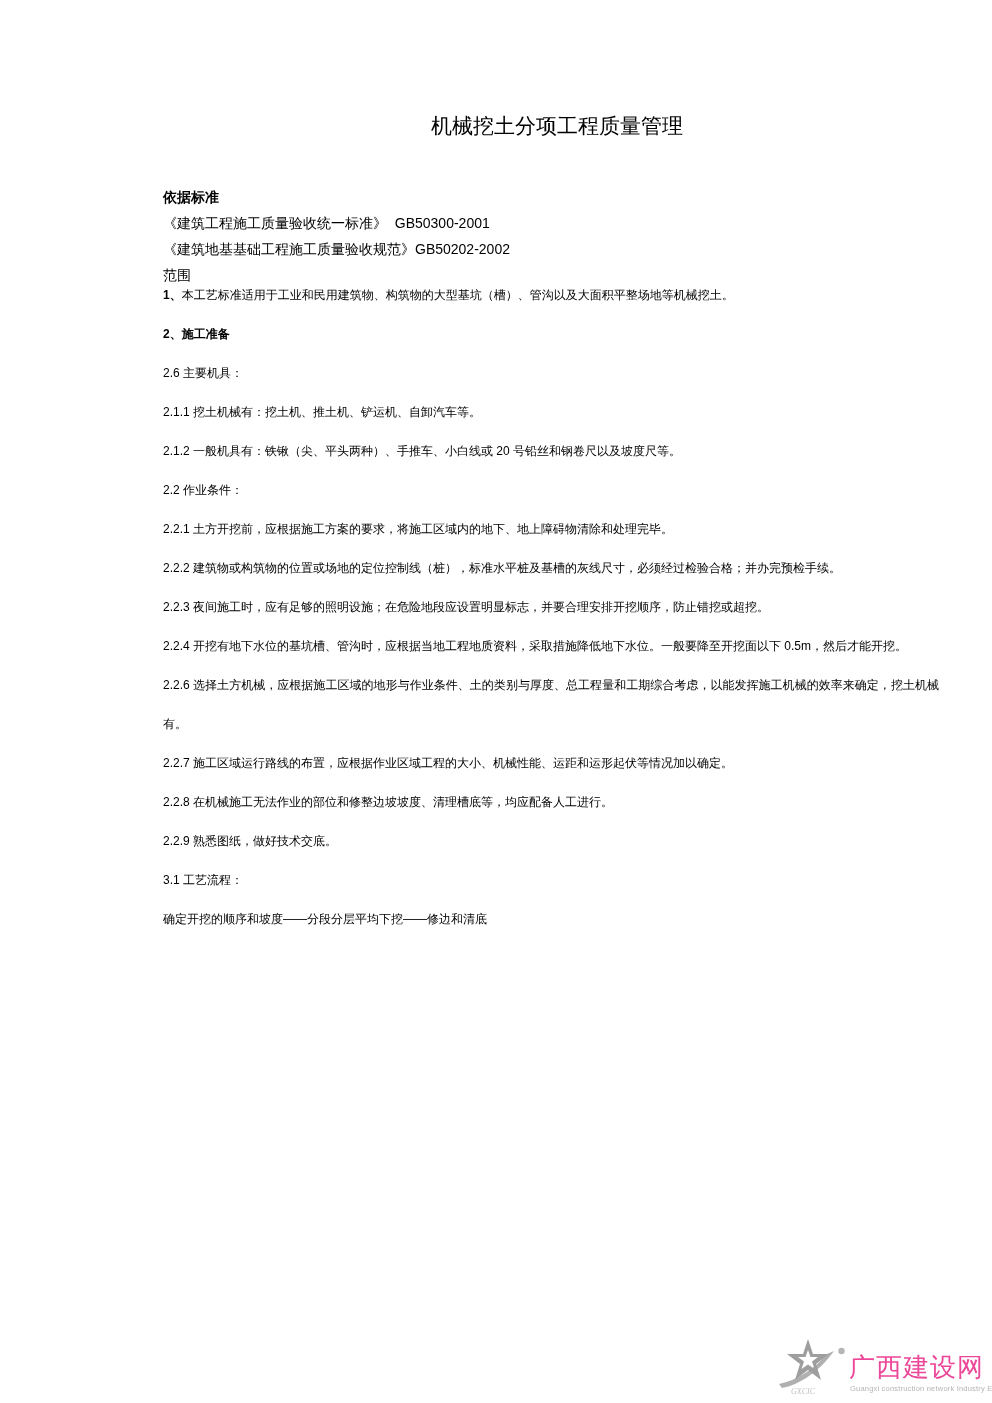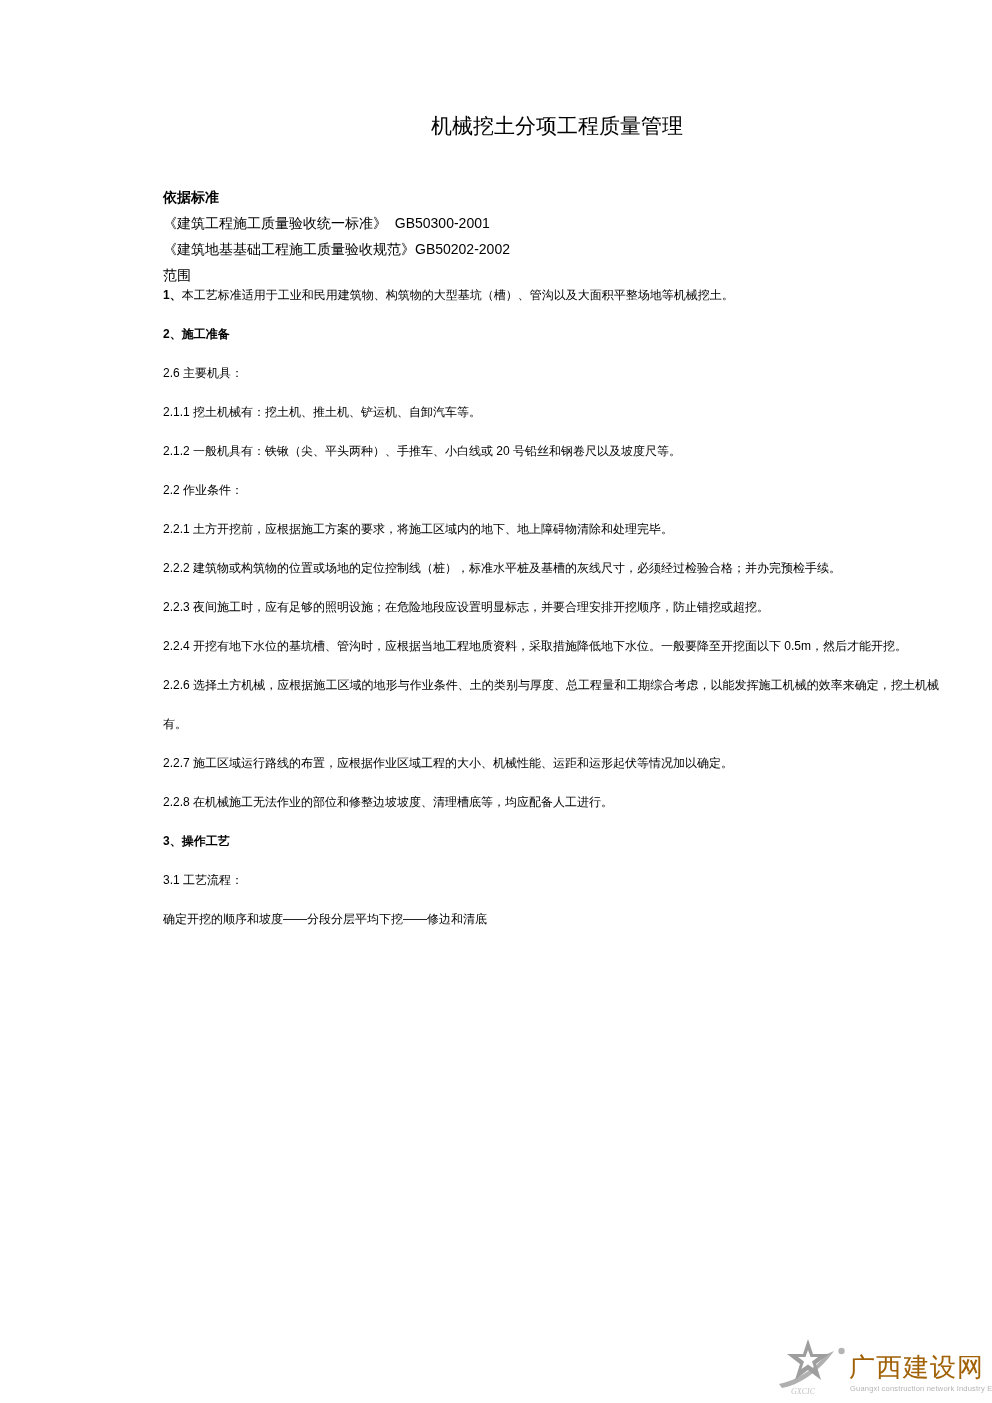--- a/index.html
+++ b/index.html
@@ -42,21 +42,21 @@
     text-justify: inter-character;
   }
   .bodytext p { margin: 0; }
   .bold { font-weight: 700; }
   
   .wm-star { position: absolute; left: 777px; top: 1338px; }
   .wm-cn {
     position: absolute; left: 849px; top: 1350px;
     font-family: "Liberation Serif", serif;
     font-size: 26px; letter-spacing: 1px;
-    color: #a16207; white-space: nowrap;
+    color: #ec4899; white-space: nowrap;
   }
   .wm-en {
     position: absolute; left: 850px; top: 1384px;
     font-size: 7.5px; letter-spacing: 0.2px;
     color: #b5b5b5; white-space: nowrap;
   }
 </style>
 </head>
 <body>
 
@@ -79,21 +79,21 @@
       <p>2.1.1 挖土机械有：挖土机、推土机、铲运机、自卸汽车等。</p>
       <p>2.1.2 一般机具有：铁锹（尖、平头两种）、手推车、小白线或 20 号铅丝和钢卷尺以及坡度尺等。</p>
       <p>2.2 作业条件：</p>
       <p>2.2.1 土方开挖前，应根据施工方案的要求，将施工区域内的地下、地上障碍物清除和处理完毕。</p>
       <p>2.2.2 建筑物或构筑物的位置或场地的定位控制线（桩），标准水平桩及基槽的灰线尺寸，必须经过检验合格；并办完预检手续。</p>
       <p>2.2.3 夜间施工时，应有足够的照明设施；在危险地段应设置明显标志，并要合理安排开挖顺序，防止错挖或超挖。</p>
       <p>2.2.4 开挖有地下水位的基坑槽、管沟时，应根据当地工程地质资料，采取措施降低地下水位。一般要降至开挖面以下 0.5m，然后才能开挖。</p>
       <p>2.2.6 选择土方机械，应根据施工区域的地形与作业条件、土的类别与厚度、总工程量和工期综合考虑，以能发挥施工机械的效率来确定，挖土机械有。</p>
       <p>2.2.7 施工区域运行路线的布置，应根据作业区域工程的大小、机械性能、运距和运形起伏等情况加以确定。</p>
       <p>2.2.8 在机械施工无法作业的部位和修整边坡坡度、清理槽底等，均应配备人工进行。</p>
-      <p class="bold">3、操作工艺</p>
+      <p>2.2.9 熟悉图纸，做好技术交底。</p>
       <p>3.1 工艺流程：</p>
       <p>确定开挖的顺序和坡度——分段分层平均下挖——修边和清底</p>
     </div>
   </div>
 
   <svg class="wm-star" width="72" height="60" viewBox="0 0 72 60" xmlns="http://www.w3.org/2000/svg">
     <path d="M2 46 C 20 42, 36 32, 50 16 L 57 13 C 42 34, 22 47, 5 50 Z" fill="#b0b0b0"></path>
     <path fill-rule="evenodd" fill="#9e9e9e" d="M31 1 L36 16 L52 16 L39 26 L44 42 L31 32 L18 42 L23 26 L10 16 L26 16 Z
          M31 12 L33.5 19 L41 19 L35 23.5 L37.5 31 L31 26.5 L24.5 31 L27 23.5 L21 19 L28.5 19 Z"></path>
     <circle cx="64.5" cy="13" r="3.2" fill="#b5b5b5"></circle>

